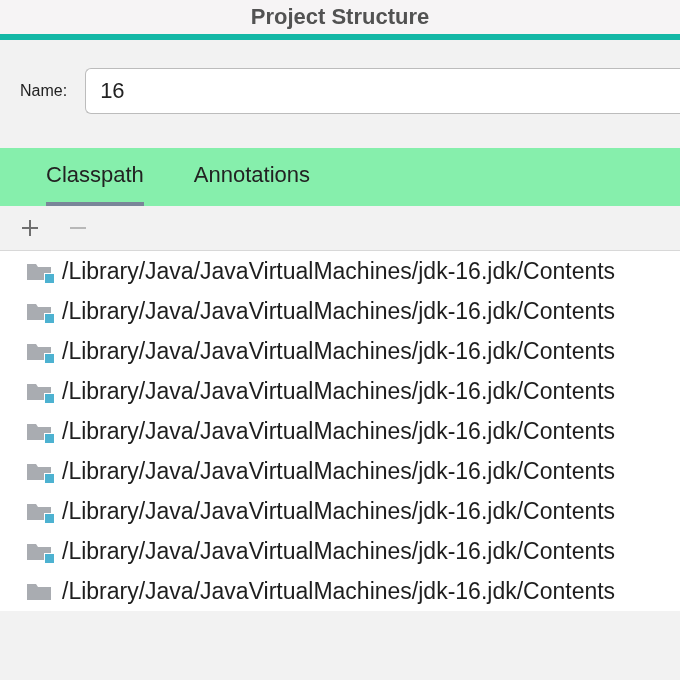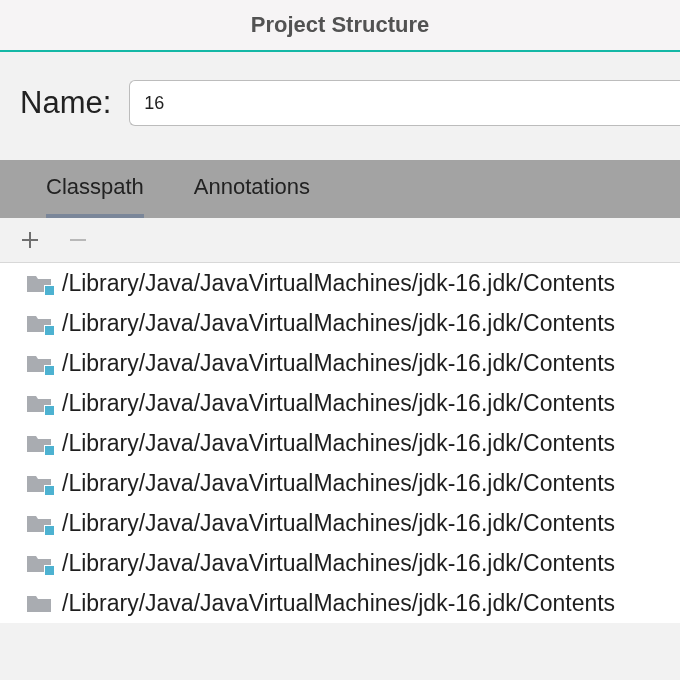--- a/index.html
+++ b/index.html
@@ -5,64 +5,64 @@
     * { box-sizing: border-box; margin: 0; padding: 0; }
     body {
       font-family: -apple-system, "Helvetica Neue", Arial, sans-serif;
       background: #f2f2f2;
       width: 680px;
       height: 680px;
       overflow: hidden;
       color: #333;
     }
     .titlebar {
-      height: 52px;
+      height: 40px;
       display: flex;
       align-items: center;
       justify-content: center;
       background: #f6f4f5;
-      border-bottom: 2px solid #14b8a6;
+      border-bottom: 6px solid #14b8a6;
     }
     .titlebar-text {
       font-size: 22px;
       font-weight: 600;
       color: #525252;
     }
     .form-area {
       padding: 28px 0 0 20px;
       background: #f2f2f2;
     }
     .form-row {
       display: flex;
       align-items: center;
       margin-bottom: 34px;
     }
     .form-label {
-      font-size: 31px;
+      font-size: 16px;
       color: #222;
       margin-right: 18px;
       white-space: nowrap;
     }
     .text-input {
       flex: 1;
       height: 46px;
       border: 1px solid #bcbcbc;
       border-right: none;
       border-radius: 6px 0 0 6px;
       background: #fff;
-      font-size: 18px;
+      font-size: 22px;
       padding: 0 14px;
       color: #222;
       outline: none;
     }
     .tabs {
       display: flex;
       gap: 50px;
       padding: 14px 0 0 46px;
-      background: #a3a3a3;
+      background: #86efac;
     }
     .tab {
       font-size: 22px;
       color: #222;
       padding-bottom: 14px;
       cursor: pointer;
       white-space: nowrap;
     }
     .tab.active {
       border-bottom: 4px solid #7a8699;

